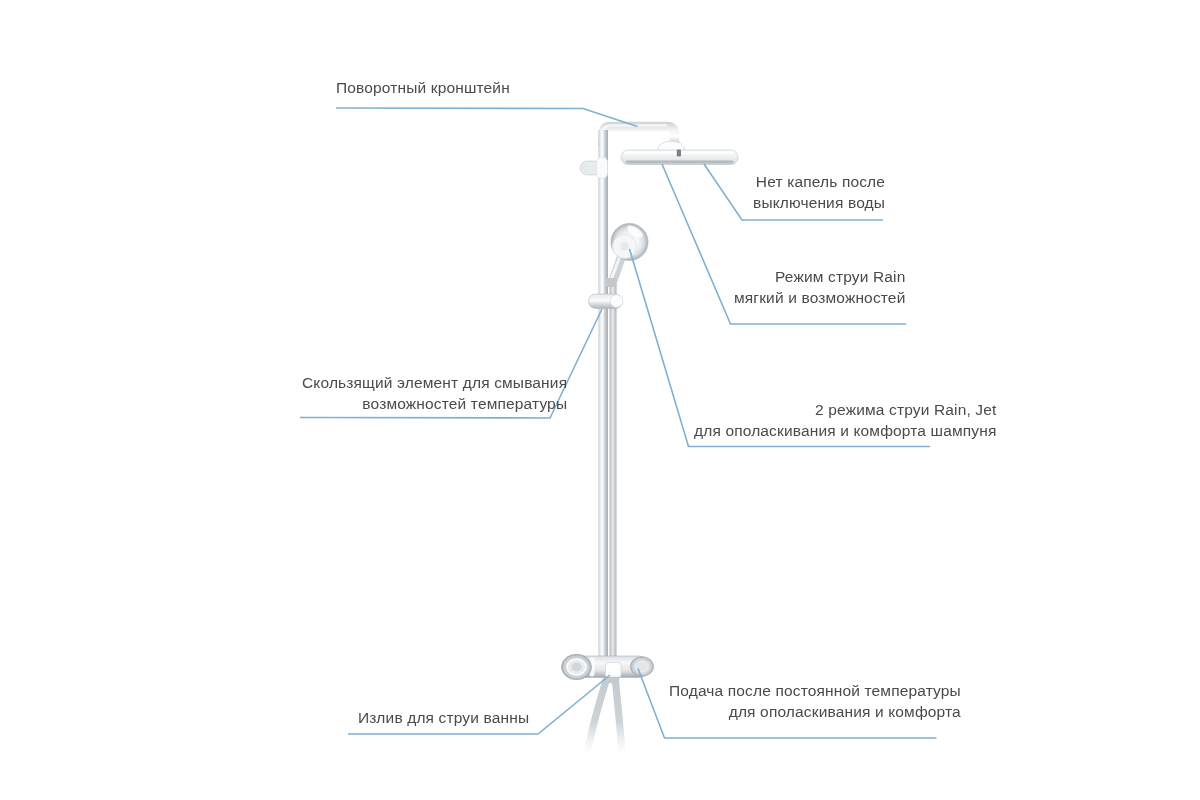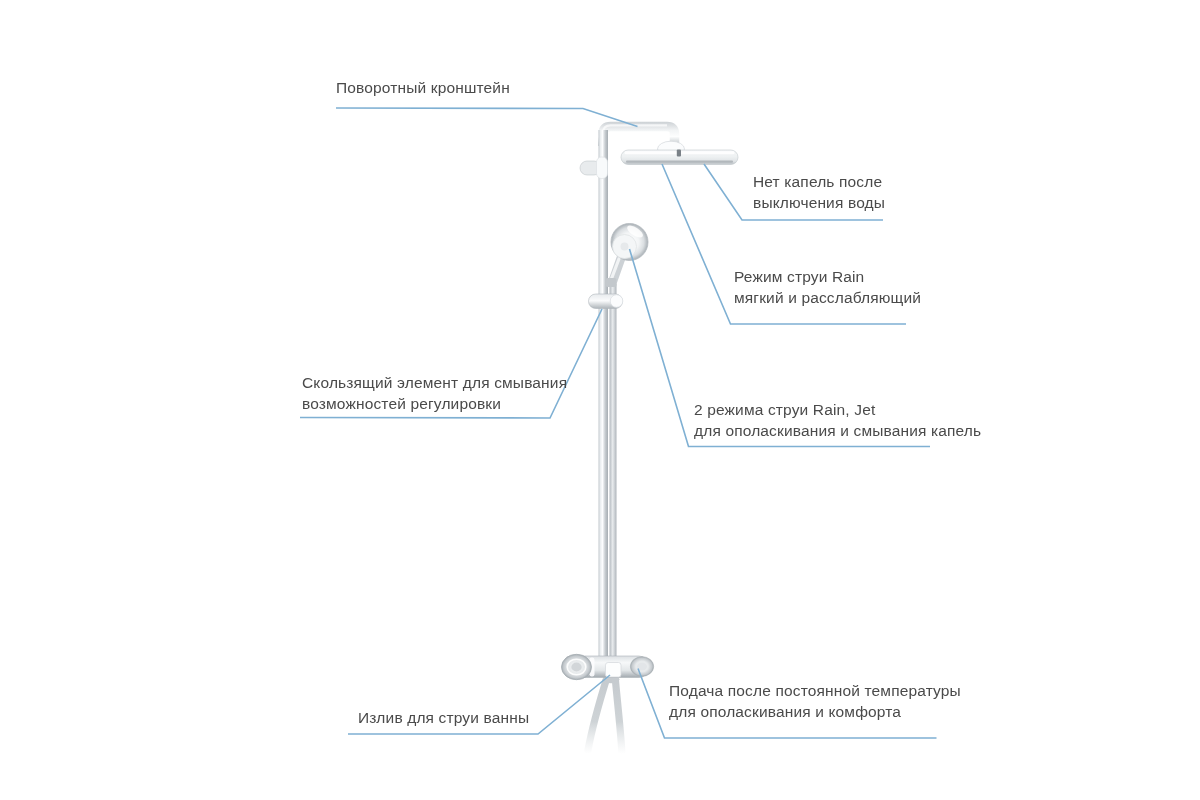--- a/index.html
+++ b/index.html
@@ -5,21 +5,21 @@
   html,body { margin:0; padding:0; background:#ffffff; }
   .stage {
     position:relative; width:1200px; height:800px; background:#ffffff;
     font-family:"Liberation Sans","DejaVu Sans",sans-serif; overflow:hidden;
   }
   .overlay { position:absolute; left:0; top:0; width:1200px; height:800px; }
   .label {
     position:absolute; font-size:15.5px; line-height:21px; color:#4a4a4a;
     letter-spacing:.15px; white-space:nowrap;
   }
-  .label span { display:block; }
+  .label span { display:block;text-align:right; }
 </style>
 </head>
 <body>
 
 <div class="stage">
 
   <svg class="overlay" viewBox="0 0 1200 800">
     <defs>
       <linearGradient id="gRiser" gradientUnits="userSpaceOnUse" x1="598" y1="0" x2="608" y2="0">
         <stop offset="0" stop-color="#b6bcc2"></stop>
@@ -145,31 +145,31 @@
     <span>Поворотный кронштейн</span>
   </div>
 
   <div class="label" style="left:753px; top:171px">
     <span>Нет капель после</span>
     <span>выключения воды</span>
   </div>
 
   <div class="label" style="left:734px; top:266px">
     <span>Режим струи Rain</span>
-    <span>мягкий и расслабляющий</span>
+    <span>мягкий и возможностей</span>
   </div>
 
   <div class="label" style="left:302px; top:372px">
     <span>Скользящий элемент для смывания</span>
-    <span>возможностей регулировки</span>
+    <span>возможностей температуры</span>
   </div>
 
   <div class="label" style="left:694px; top:399px">
     <span>2 режима струи Rain, Jet</span>
-    <span>для ополаскивания и смывания капель</span>
+    <span>для ополаскивания и комфорта шампуня</span>
   </div>
 
   <div class="label" style="left:358px; top:707px">
     <span>Излив для струи ванны</span>
   </div>
 
   <div class="label" style="left:669px; top:680px">
     <span>Подача после постоянной температуры</span>
     <span>для ополаскивания и комфорта</span>
   </div>

